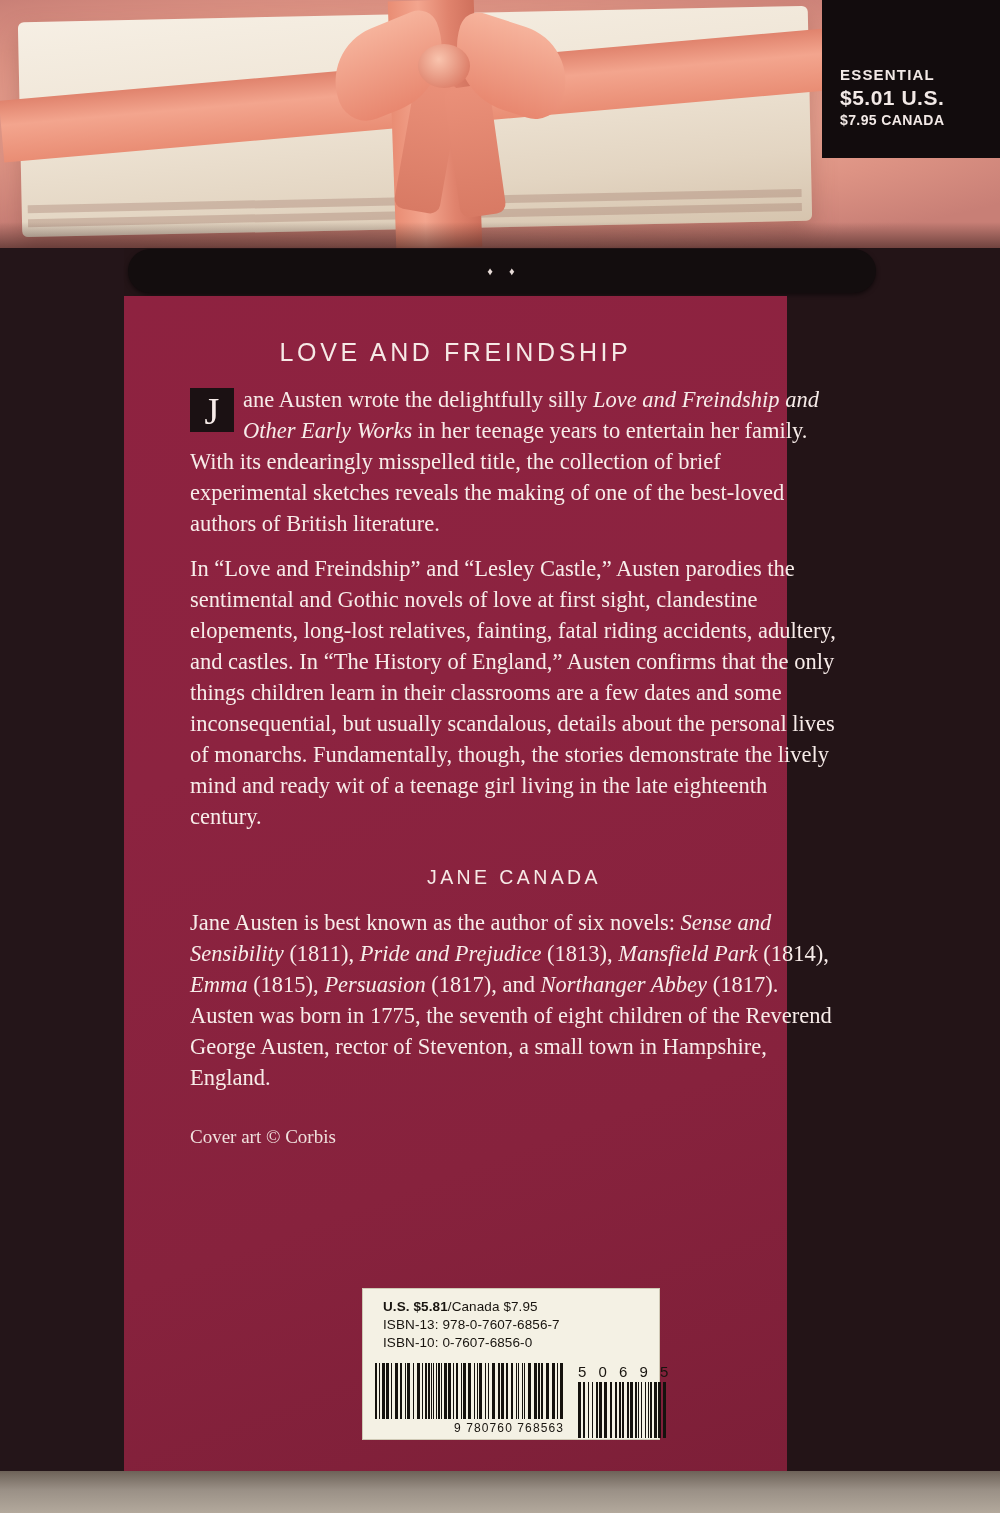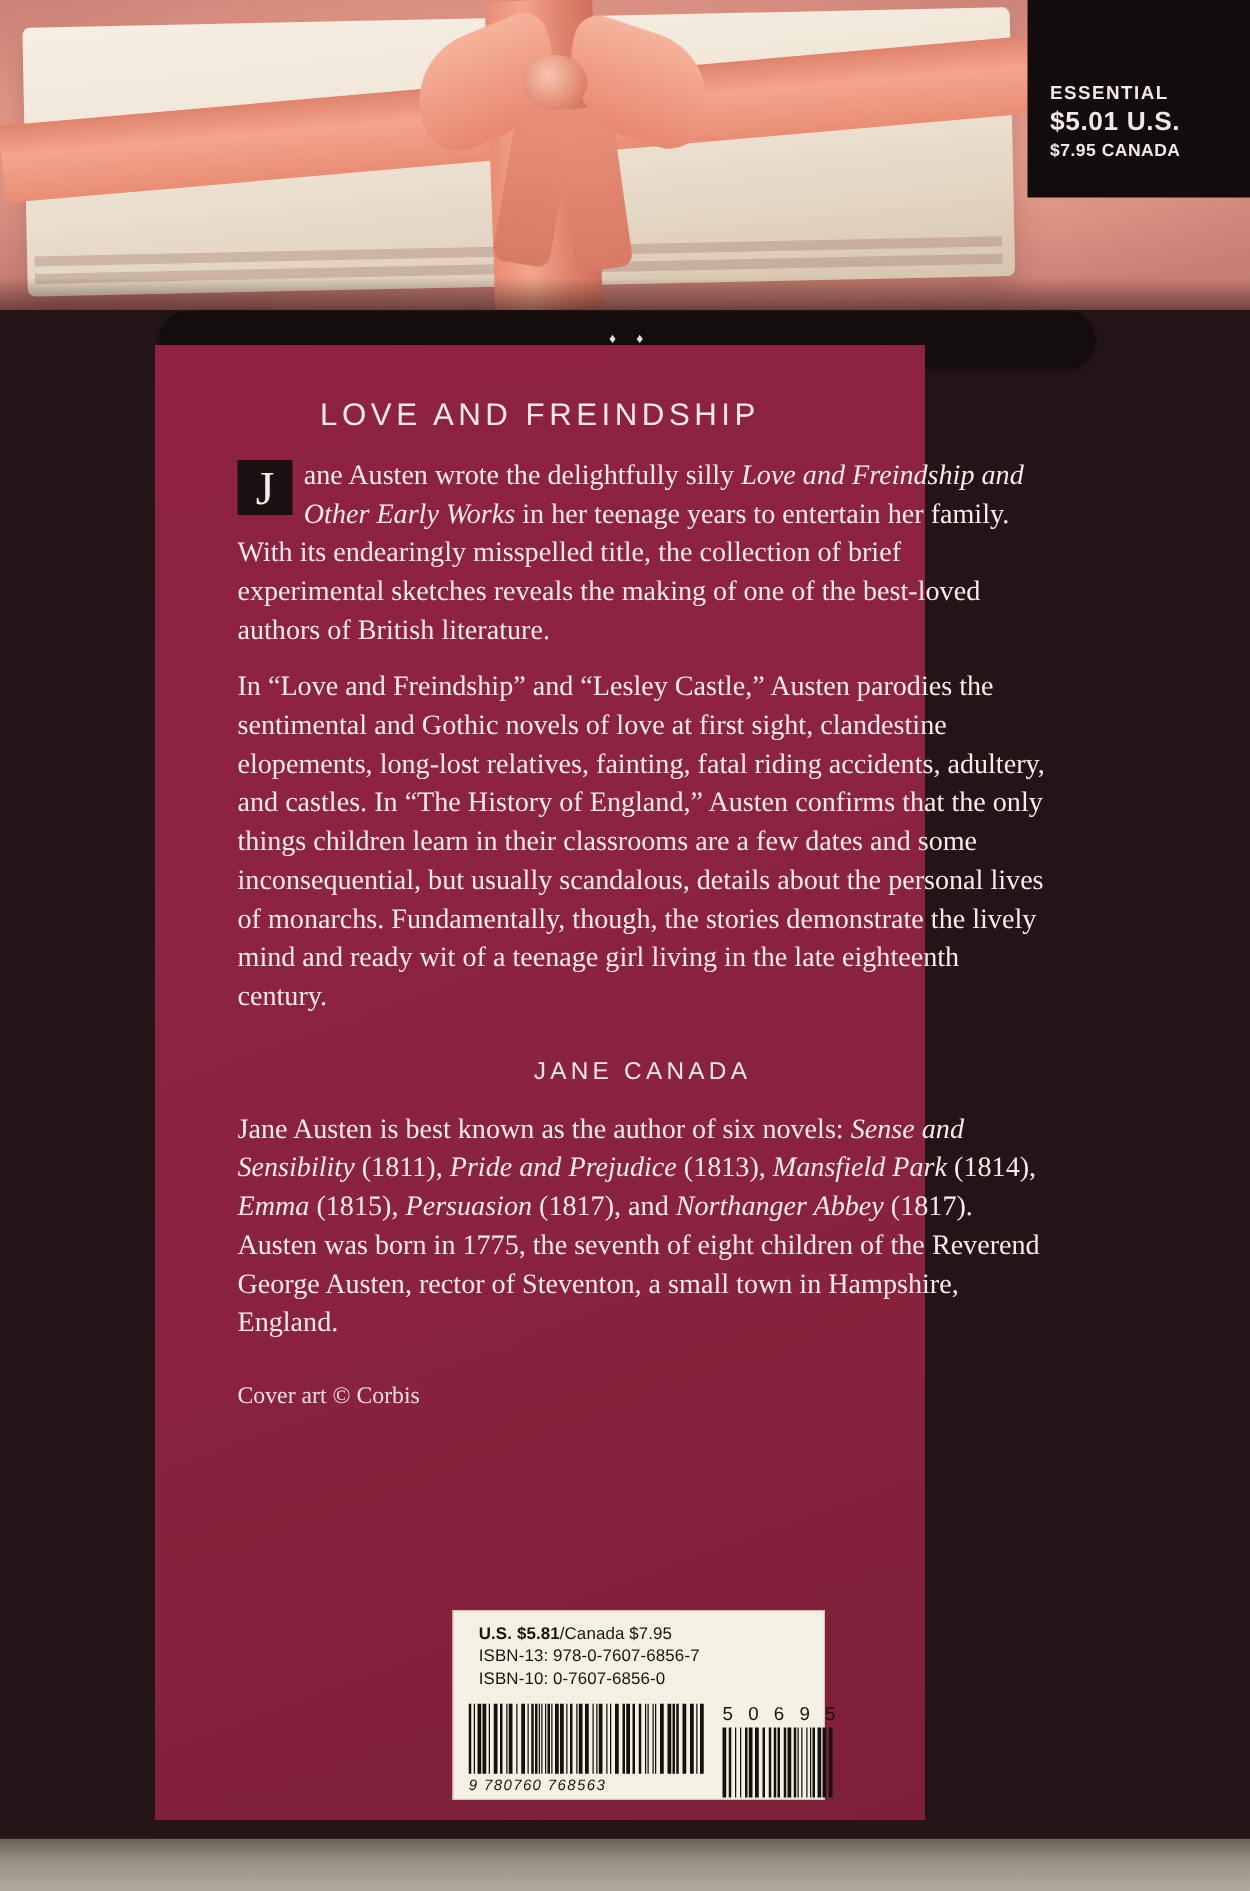--- a/index.html
+++ b/index.html
@@ -164,22 +164,22 @@
   }
   .series-banner .diamond {
     color: #e8dcd8;
     font-size: 11px;
   }
 
   
   .maroon-panel {
     position: absolute;
     left: 124px;
-    top: 276px;
-    width: 616px;
+    top: 296px;
+    width: 663px;
     height: 1180px;
     background: linear-gradient(160deg, #8e2240 0%, #8c2340 35%, #87223d 70%, #7d1f38 100%);
   }
 
   .blurb-title {
     position: absolute;
     left: 0;
     right: 0;
     top: 42px;
     text-align: center;
@@ -255,37 +255,37 @@
     position: absolute;
     left: 12px;
     bottom: 6px;
     display: flex;
     align-items: flex-end;
     gap: 14px;
   }
   .bars {
     position: relative;
     height: 70px;
+    text-align: right;
   }
   .bars .strip {
     display: flex;
     align-items: flex-end;
     height: 56px;
   }
   .bars .strip i {
     display: block;
     background: #15120e;
     height: 100%;
   }
   .bars .digits {
     font-size: 12px;
     letter-spacing: 1.1px;
     margin-top: 2px;
     white-space: nowrap;
-    font-style: italic;
   }
   .addon .digits-top {
     font-size: 15px;
     letter-spacing: 4px;
     margin-bottom: 2px;
     white-space: nowrap;
   }
 
   
   .bottom-edge {

